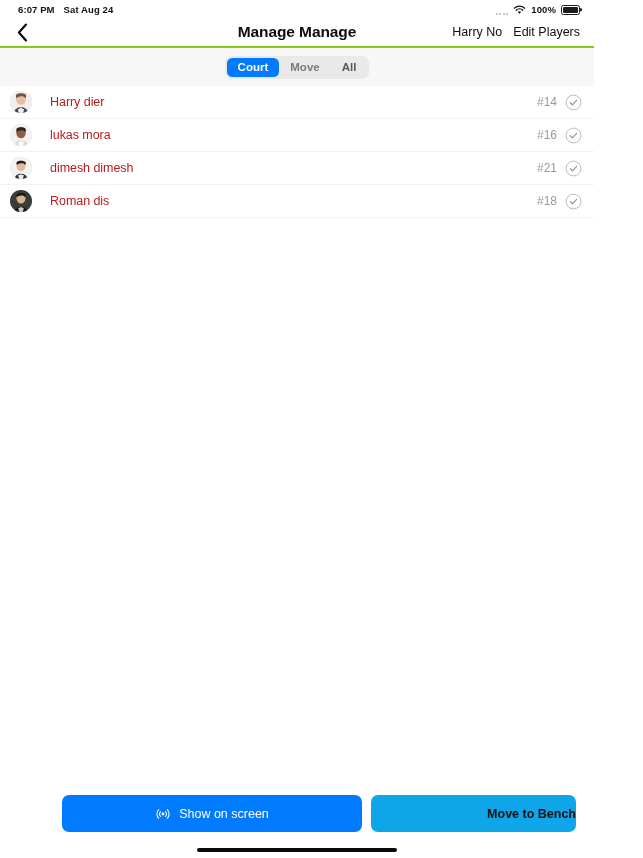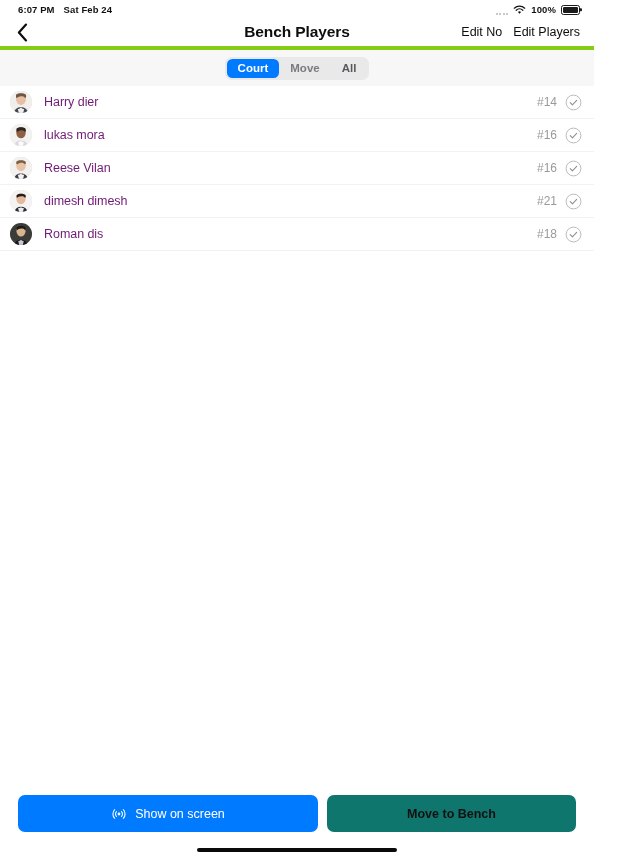--- a/index.html
+++ b/index.html
@@ -93,21 +93,21 @@
     color: #0d0d0d;
     cursor: pointer;
     white-space: nowrap;
   }
 
   
   .segbar {
     height: 40px;
     flex: 0 0 40px;
     background: #f7f7f7;
-    border-top: 4px solid #84cc16;
+    border-top: 2px solid #84cc16;
     display: flex;
     align-items: center;
     justify-content: center;
   }
   .segmented {
     display: flex;
     background: #e9e9ea;
     border-radius: 7px;
     padding: 2px;
     height: 23px;
@@ -147,23 +147,23 @@
   .avatar {
     width: 22px; height: 22px;
     border-radius: 50%;
     flex: 0 0 22px;
     overflow: hidden;
     position: relative;
     background: #d8d8d8;
   }
   .avatar svg { display: block; width: 100%; height: 100%; }
   .player-name {
-    margin-left: 12px;
+    margin-left: 18px;
     font-size: 12.5px;
-    color: #701a75;
+    color: #b91c1c;
     letter-spacing: -0.05px;
   }
   .row-right {
     margin-left: auto;
     display: flex;
     align-items: center;
     gap: 8px;
   }
   .jersey {
     font-size: 12px;
@@ -178,43 +178,45 @@
 
   
   .bottombar {
     flex: 0 0 auto;
     background: #ffffff;
     padding: 0 18px;
     display: flex;
     gap: 9px;
     align-items: center;
     height: 57px;
+    margin-left: 44px;
   }
   .btn {
     height: 37px;
     border-radius: 7px;
     display: flex;
     align-items: center;
     justify-content: center;
     gap: 8px;
     font-size: 12.5px;
     cursor: pointer;
     border: none;
     font-family: inherit;
   }
   .btn-primary {
     flex: 0 0 300px;
     background: #007aff;
     color: #ffffff;
   }
   .btn-secondary {
     flex: 1 1 auto;
-    background: #0f766e;
+    background: #0ea5e9;
     color: #111111;
     font-weight: 600;
+    justify-content: flex-end;
   }
   .broadcast-icon { display: block; width: 16px; height: 16px; }
 
   
   .home-area {
     flex: 0 0 16px;
     display: flex;
     align-items: center;
     justify-content: center;
     background: #ffffff;
@@ -226,21 +228,21 @@
   }
 </style>
 </head>
 <body>
 
 <div class="screen">
 
   <div class="statusbar">
     <div class="status-left">
       <span>6:07 PM</span>
-      <span>Sat Feb 24</span>
+      <span>Sat Aug 24</span>
     </div>
     <div class="status-right">
       <span class="sig-dots">
         <i></i>
           <i></i>
           <i></i>
           <i></i>
       </span>
       <svg class="wifi-icon" width="13" height="10" viewBox="0 0 16 12">
         <path d="M8 10.6 6.1 8.5a2.7 2.7 0 0 1 3.8 0L8 10.6z" fill="#111"></path>
@@ -253,23 +255,23 @@
         </span>
     </div>
   </div>
 
   <div class="navbar">
     <div class="nav-back">
       <svg width="11" height="19" viewBox="0 0 11 19">
         <path d="M9 1.6 1.9 9.5 9 17.4" stroke="#0d0d0d" stroke-width="2.2" fill="none" stroke-linecap="round" stroke-linejoin="round"></path>
       </svg>
     </div>
-    <div class="nav-title">Bench Players</div>
+    <div class="nav-title">Manage Manage</div>
     <div class="nav-actions">
-      <span class="nav-action">Edit No</span>
+      <span class="nav-action">Harry No</span>
       <span class="nav-action">Edit Players</span>
     </div>
   </div>
 
   <div class="segbar">
     <div class="segmented">
       <div class="seg active">Court</div>
       <div class="seg">Move</div>
       <div class="seg plain">All</div>
     </div>
@@ -310,39 +312,20 @@
       <span class="player-name">lukas mora</span>
       <div class="row-right">
         <span class="jersey">#16</span>
         <svg class="check-circle" viewBox="0 0 22 22">
           <circle cx="11" cy="11" r="9.6" fill="none" stroke="#b6b6ba" stroke-width="1.2"></circle>
           <path d="M6.8 11.2 9.6 14l5.5-5.7" stroke="#8e8e93" stroke-width="1.4" fill="none" stroke-linecap="round" stroke-linejoin="round"></path>
         </svg>
       </div>
     </div>
 
-    <div class="player-row">
-      <div class="avatar">
-        <svg viewBox="0 0 40 40">
-            <rect width="40" height="40" fill="#f3f1ef"></rect>
-            <ellipse cx="20" cy="15.5" rx="8.8" ry="10.2" fill="#e9c3a6"></ellipse>
-            <path d="M11.4 9c.8-4.2 16-4.3 17.2 0 .5 2-.1 3.8-.9 4.2-.8.4-1.7-1.4-3.1-2-2.8-1.1-6.6-.9-9 .4-1.5.8-2.3 2.2-3.1 1.7-.8-.5-1.4-2.2-1.1-4.3z" fill="#7d6044"></path>
-            <path d="M7.5 40c1.3-6.8 6.2-10 12.5-10S31.2 33.2 32.5 40z" fill="#3d4045"></path>
-            <path d="M20 30c1.9 2.4 3.8 2.9 5.7 2.1L23.8 40h-7.6l-1.9-7.9c1.9.8 3.8.3 5.7-2.1z" fill="#f2f2f4"></path>
-          </svg>
-      </div>
-      <span class="player-name">Reese Vilan</span>
-      <div class="row-right">
-        <span class="jersey">#16</span>
-        <svg class="check-circle" viewBox="0 0 22 22">
-          <circle cx="11" cy="11" r="9.6" fill="none" stroke="#b6b6ba" stroke-width="1.2"></circle>
-          <path d="M6.8 11.2 9.6 14l5.5-5.7" stroke="#8e8e93" stroke-width="1.4" fill="none" stroke-linecap="round" stroke-linejoin="round"></path>
-        </svg>
-      </div>
-    </div>
 
     <div class="player-row">
       <div class="avatar">
         <svg viewBox="0 0 40 40">
             <rect width="40" height="40" fill="#f5f3f2"></rect>
             <ellipse cx="20" cy="16" rx="8.4" ry="9.8" fill="#e3bb9c"></ellipse>
             <path d="M11.8 10c.7-4.4 15.8-4.5 16.8 0 .4 2-.2 3.6-1 4-.8.4-1.6-1.4-3-2-2.7-1.1-6.4-.9-8.8.4-1.4.8-2.2 2.1-3 1.6-.7-.5-1.3-2-1-4z" fill="#241d19"></path>
             <path d="M8 40c1.2-6.4 6-9.5 12-9.5S30.8 33.6 32 40z" fill="#2b2f36"></path>
             <path d="M20 30.8c1.8 2.1 3.5 2.5 5.2 1.8L23.5 40h-7l-1.7-7.4c1.7.7 3.4.3 5.2-1.8z" fill="#ededf0"></path>
           </svg>

